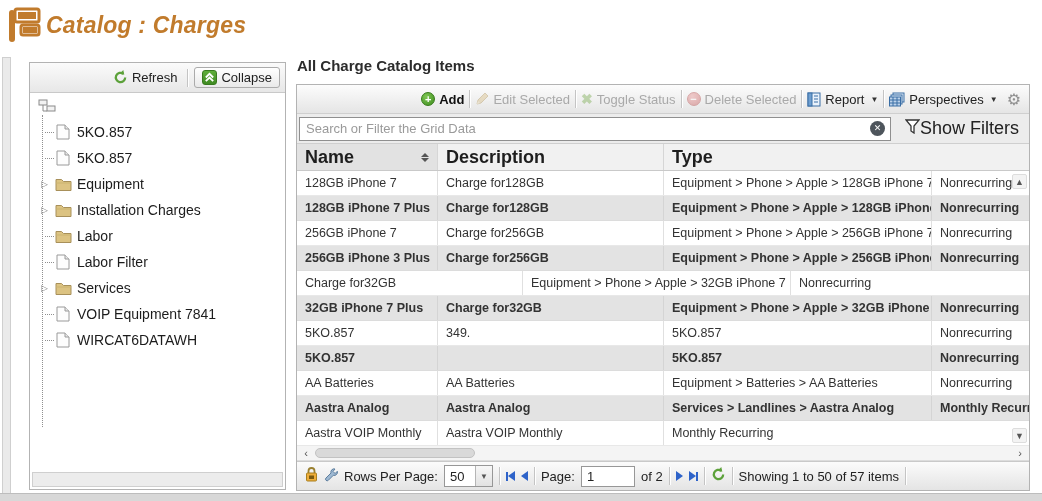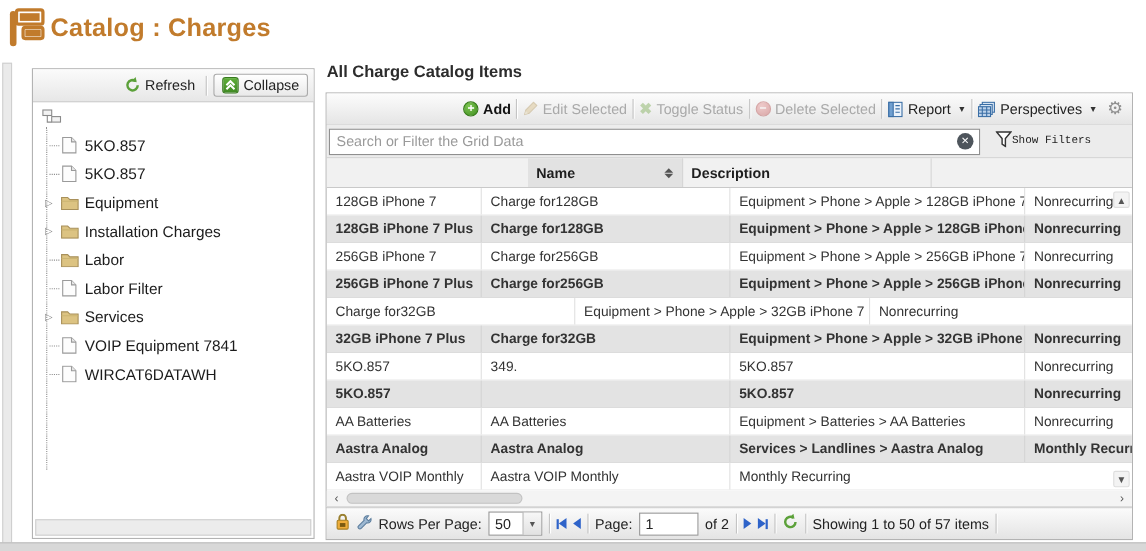--- a/index.html
+++ b/index.html
@@ -1,19 +1,19 @@
 <!DOCTYPE html>
 <html><head>
 <meta charset="utf-8">
 <style>
   * { margin:0; padding:0; box-sizing:border-box; }
   html,body { width:1042px; height:501px; font-family:"Liberation Sans", sans-serif; background:#fff; overflow:hidden; position:relative; }
 
   
-  .app-header { position:absolute; left:0; top:0; width:1042px; height:56px; background:#fff; }
+  .app-header { position:absolute; left:0; top:0; width:1042px; height:56px; background:#fff;font-style:italic; }
   .app-icon { position:absolute; left:6px; top:5px; }
   .app-title { position:absolute; left:46px; top:12px; font-size:23px; font-weight:bold; color:#c17b2c; letter-spacing:.2px; }
 
   
   .left-strip { position:absolute; left:2px; top:57px; width:9px; height:444px; background:#eaeaea; border:1px solid #cfcfcf; }
 
   
   .sidebar { position:absolute; left:29px; top:62px; width:257px; height:428px; background:#fff; border:1px solid #b3b3b3; }
   .side-toolbar { height:30px; background:linear-gradient(#fbfbfb,#e7e7e7); border-bottom:1px solid #c9c9c9; display:flex; align-items:center; justify-content:flex-end; padding-right:5px; gap:6px; }
   .side-btn { display:flex; align-items:flex-end; gap:4px; font-size:13px; color:#222; cursor:pointer; padding:2px 4px; }
@@ -47,23 +47,23 @@
   .del-circle { background:radial-gradient(circle at 35% 30%, #e89a9a, #c65555); border:1px solid #b34b4b; }
   .x-ico { font-size:14px; font-weight:bold; color:#7fae57; line-height:1; }
   .drop-arrow { font-size:8px; color:#333; margin-left:2px; }
   .gear-ico { font-size:16px; color:#909090; margin-left:4px; cursor:pointer; }
 
   .search-row { height:30px; background:#ececec; border-bottom:1px solid #cfcfcf; display:flex; align-items:center; padding:0 6px 0 2px; }
   .search-box { position:relative; width:592px; height:24px; }
   .search-box input { width:100%; height:100%; border:1px solid #8f8f8f; padding:0 26px 0 6px; font-size:13px; font-family:inherit; color:#333; }
   .search-box input::placeholder { color:#9a9a9a; }
   .clear-btn { position:absolute; right:6px; top:4px; width:15px; height:15px; border-radius:50%; background:#4e555c; color:#fff; font-size:9px; display:flex; align-items:center; justify-content:center; cursor:pointer; }
-  .show-filters { display:flex; align-items:center; margin-left:14px; font-size:10px; color:#222; cursor:pointer;font-family:Liberation Mono, monospace; }
-
-  .grid-head { height:27px; background:#f1f1f1; border-bottom:1px solid #c9c9c9; display:flex; font-size:13px; font-weight:bold; color:#1e1e1e;justify-content:center; }
+  .show-filters { display:flex; align-items:center; margin-left:14px; font-size:18px; color:#222; cursor:pointer; }
+
+  .grid-head { height:27px; background:#f1f1f1; border-bottom:1px solid #c9c9c9; display:flex; font-size:18px; font-weight:bold; color:#1e1e1e; }
   .hcell { display:flex; align-items:center; padding-left:8px; border-right:1px solid #d6d6d6; }
   .hcell.sorted { background:#e2e2e2; }
   .sort-ico { margin-left:auto; margin-right:8px; display:flex; flex-direction:column; gap:1px; }
   .sort-ico i { display:block; width:0; height:0; border-left:4px solid transparent; border-right:4px solid transparent; }
   .sort-up { border-bottom:4px solid #555; }
   .sort-down { border-top:4px solid #555; }
 
   .grid-body { position:relative; height:275px; overflow:hidden; }
   .grid-row { height:25px; display:flex; font-size:12.5px; color:#333; background:#fff; border-bottom:1px solid #e8e8e8; }
   .grid-row.alt { background:#e3e3e3; border-bottom:1px solid #dcdcdc; }
@@ -342,20 +342,23 @@
       <div class="hcell col-name sorted">
         <span>Name</span>
         <span class="sort-ico">
           <i class="sort-up"></i>
           <i class="sort-down"></i>
         </span>
       </div>
       <div class="hcell col-desc">
         <span>Description</span>
       </div>
+      <div class="hcell col-type">
+        <span>Type</span>
+      </div>
     </div>
 
   <div class="grid-body" id="grid-body">
     <div class="grid-row">
         <div class="cell col-name">128GB iPhone 7</div>
         <div class="cell col-desc">Charge for128GB</div>
         <div class="cell col-path">Equipment &gt; Phone &gt; Apple &gt; 128GB iPhone 7</div>
         <div class="cell col-type">Nonrecurring</div>
       </div>
       <div class="grid-row alt">
@@ -364,21 +367,21 @@
         <div class="cell col-path">Equipment &gt; Phone &gt; Apple &gt; 128GB iPhone 7 Plus</div>
         <div class="cell col-type">Nonrecurring</div>
       </div>
       <div class="grid-row">
         <div class="cell col-name">256GB iPhone 7</div>
         <div class="cell col-desc">Charge for256GB</div>
         <div class="cell col-path">Equipment &gt; Phone &gt; Apple &gt; 256GB iPhone 7</div>
         <div class="cell col-type">Nonrecurring</div>
       </div>
       <div class="grid-row alt">
-        <div class="cell col-name">256GB iPhone 7 Plus</div>
+        <div class="cell col-name">256GB iPhone 3 Plus</div>
         <div class="cell col-desc">Charge for256GB</div>
         <div class="cell col-path">Equipment &gt; Phone &gt; Apple &gt; 256GB iPhone 7 Plus</div>
         <div class="cell col-type">Nonrecurring</div>
       </div>
       <div class="grid-row">
         <div class="cell col-desc">Charge for32GB</div>
         <div class="cell col-path">Equipment &gt; Phone &gt; Apple &gt; 32GB iPhone 7</div>
         <div class="cell col-type">Nonrecurring</div>
       </div>
       <div class="grid-row alt">

